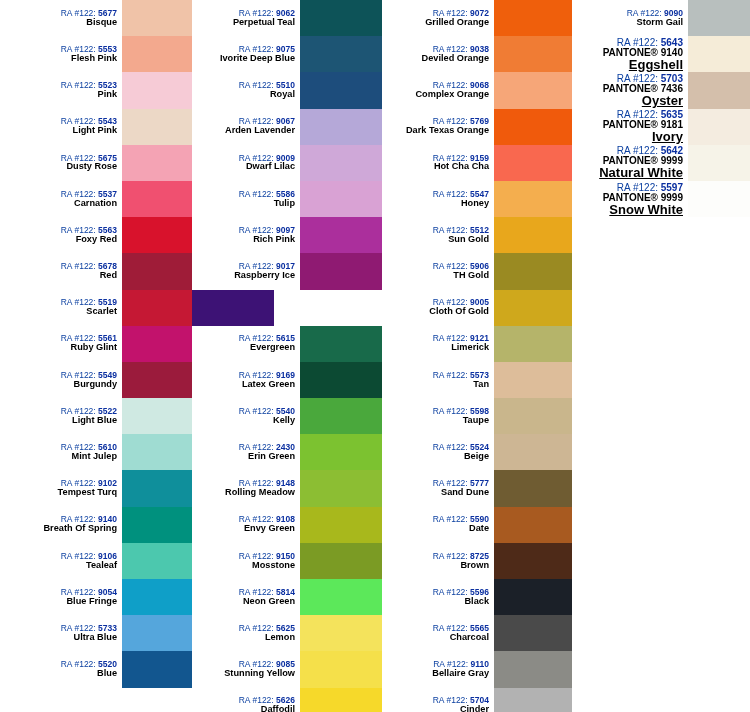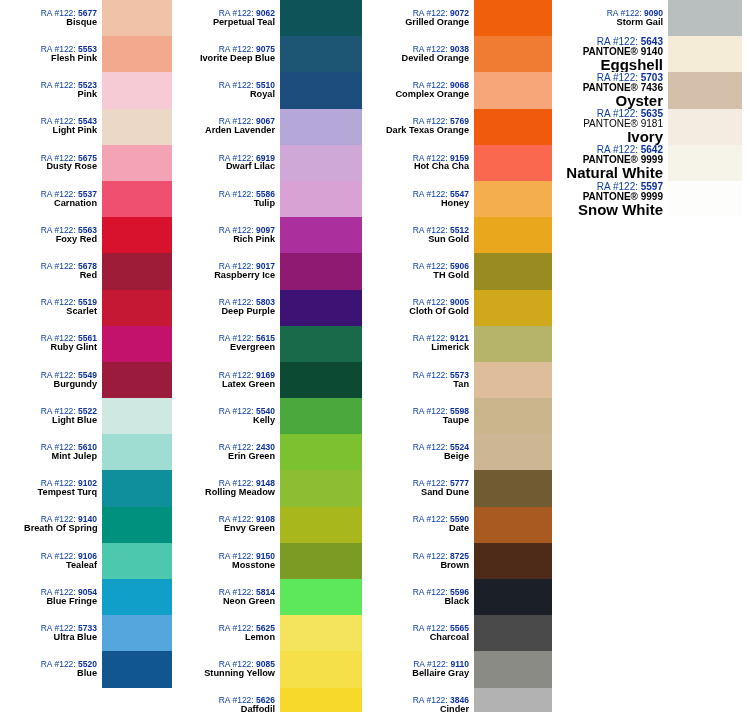--- a/index.html
+++ b/index.html
@@ -16,21 +16,21 @@
     display: flex;
     flex-direction: row;
     background: #ffffff;
     padding: 0;
   }
   .column {
     display: flex;
     flex-direction: column;
     flex: 0 0 auto;
   }
-  .col-0 { width: 148px; margin-left: 24px; }
+  .col-0 { width: 192px; }
   .col-1 { width: 190px; }
   .col-2 { width: 190px; }
   .col-3 { width: 190px; }
 
   .swatch-row {
     display: flex;
     flex-direction: row;
     align-items: stretch;
     height: 36.2px;
   }
@@ -64,21 +64,21 @@
     width: 72px;
     height: 36.2px;
     border: 0;
   }
   .col-0 .chip { width: 70px; }
   .col-1 .chip { width: 82px; }
   .col-2 .chip { width: 78px; }
   .col-3 .chip { width: 74px; }
   .three-line { line-height: 1.0; }
   .three-line .line-top { font-size: 10px; }
-  .three-line .line-name { font-size: 15px; }
+  .three-line .line-name { font-size: 13px; text-decoration: underline; }
 </style>
 </head>
 <body>
 
 <div id="sheet">
   <div class="column col-0">
       <div class="swatch-row">
         <div class="labels">
           <div class="line-top">RA #122: <span class="code">5677</span></div>
           <div class="line-name">Bisque</div>
@@ -236,21 +236,21 @@
       </div>
       <div class="swatch-row">
         <div class="labels">
           <div class="line-top">RA #122: <span class="code">9067</span></div>
           <div class="line-name">Arden Lavender</div>
         </div>
         <div class="chip" style="background: rgb(181, 168, 216);"></div>
       </div>
       <div class="swatch-row">
         <div class="labels">
-          <div class="line-top">RA #122: <span class="code">6919</span></div>
+          <div class="line-top">RA #122: <span class="code">9009</span></div>
           <div class="line-name">Dwarf Lilac</div>
         </div>
         <div class="chip" style="background: rgb(207, 168, 216);"></div>
       </div>
       <div class="swatch-row">
         <div class="labels">
           <div class="line-top">RA #122: <span class="code">5586</span></div>
           <div class="line-name">Tulip</div>
         </div>
         <div class="chip" style="background: rgb(217, 162, 212);"></div>
@@ -263,24 +263,20 @@
         <div class="chip" style="background: rgb(171, 47, 156);"></div>
       </div>
       <div class="swatch-row">
         <div class="labels">
           <div class="line-top">RA #122: <span class="code">9017</span></div>
           <div class="line-name">Raspberry Ice</div>
         </div>
         <div class="chip" style="background: rgb(143, 26, 114);"></div>
       </div>
       <div class="swatch-row">
-        <div class="labels">
-          <div class="line-top">RA #122: <span class="code">5803</span></div>
-          <div class="line-name">Deep Purple</div>
-        </div>
         <div class="chip" style="background: rgb(61, 18, 117);"></div>
       </div>
       <div class="swatch-row">
         <div class="labels">
           <div class="line-top">RA #122: <span class="code">5615</span></div>
           <div class="line-name">Evergreen</div>
         </div>
         <div class="chip" style="background: rgb(24, 106, 74);"></div>
       </div>
       <div class="swatch-row">
@@ -483,21 +479,21 @@
       </div>
       <div class="swatch-row">
         <div class="labels">
           <div class="line-top">RA #122: <span class="code">9110</span></div>
           <div class="line-name">Bellaire Gray</div>
         </div>
         <div class="chip" style="background: rgb(139, 139, 134);"></div>
       </div>
       <div class="swatch-row">
         <div class="labels">
-          <div class="line-top">RA #122: <span class="code">3846</span></div>
+          <div class="line-top">RA #122: <span class="code">5704</span></div>
           <div class="line-name">Cinder</div>
         </div>
         <div class="chip" style="background: rgb(178, 178, 178);"></div>
       </div>
     </div>
   <div class="column col-3">
       <div class="swatch-row">
         <div class="labels">
           <div class="line-top">RA #122: <span class="code">9090</span></div>
           <div class="line-name">Storm Gail</div>
@@ -516,21 +512,21 @@
         <div class="labels three-line">
           <div class="line-top">RA #122: <span class="code">5703</span></div>
           <div class="line-top" style="color: rgb(0, 0, 0); font-weight: bold;">PANTONE® 7436</div>
           <div class="line-name">Oyster</div>
         </div>
         <div class="chip" style="background: rgb(212, 191, 171);"></div>
       </div>
       <div class="swatch-row">
         <div class="labels three-line">
           <div class="line-top">RA #122: <span class="code">5635</span></div>
-          <div class="line-top" style="color: rgb(0, 0, 0); font-weight: normal;">PANTONE® 9181</div>
+          <div class="line-top" style="color: rgb(0, 0, 0); font-weight: bold;">PANTONE® 9181</div>
           <div class="line-name">Ivory</div>
         </div>
         <div class="chip" style="background: rgb(244, 236, 224);"></div>
       </div>
       <div class="swatch-row">
         <div class="labels three-line">
           <div class="line-top">RA #122: <span class="code">5642</span></div>
           <div class="line-top" style="color: rgb(0, 0, 0); font-weight: bold;">PANTONE® 9999</div>
           <div class="line-name">Natural White</div>
         </div>

